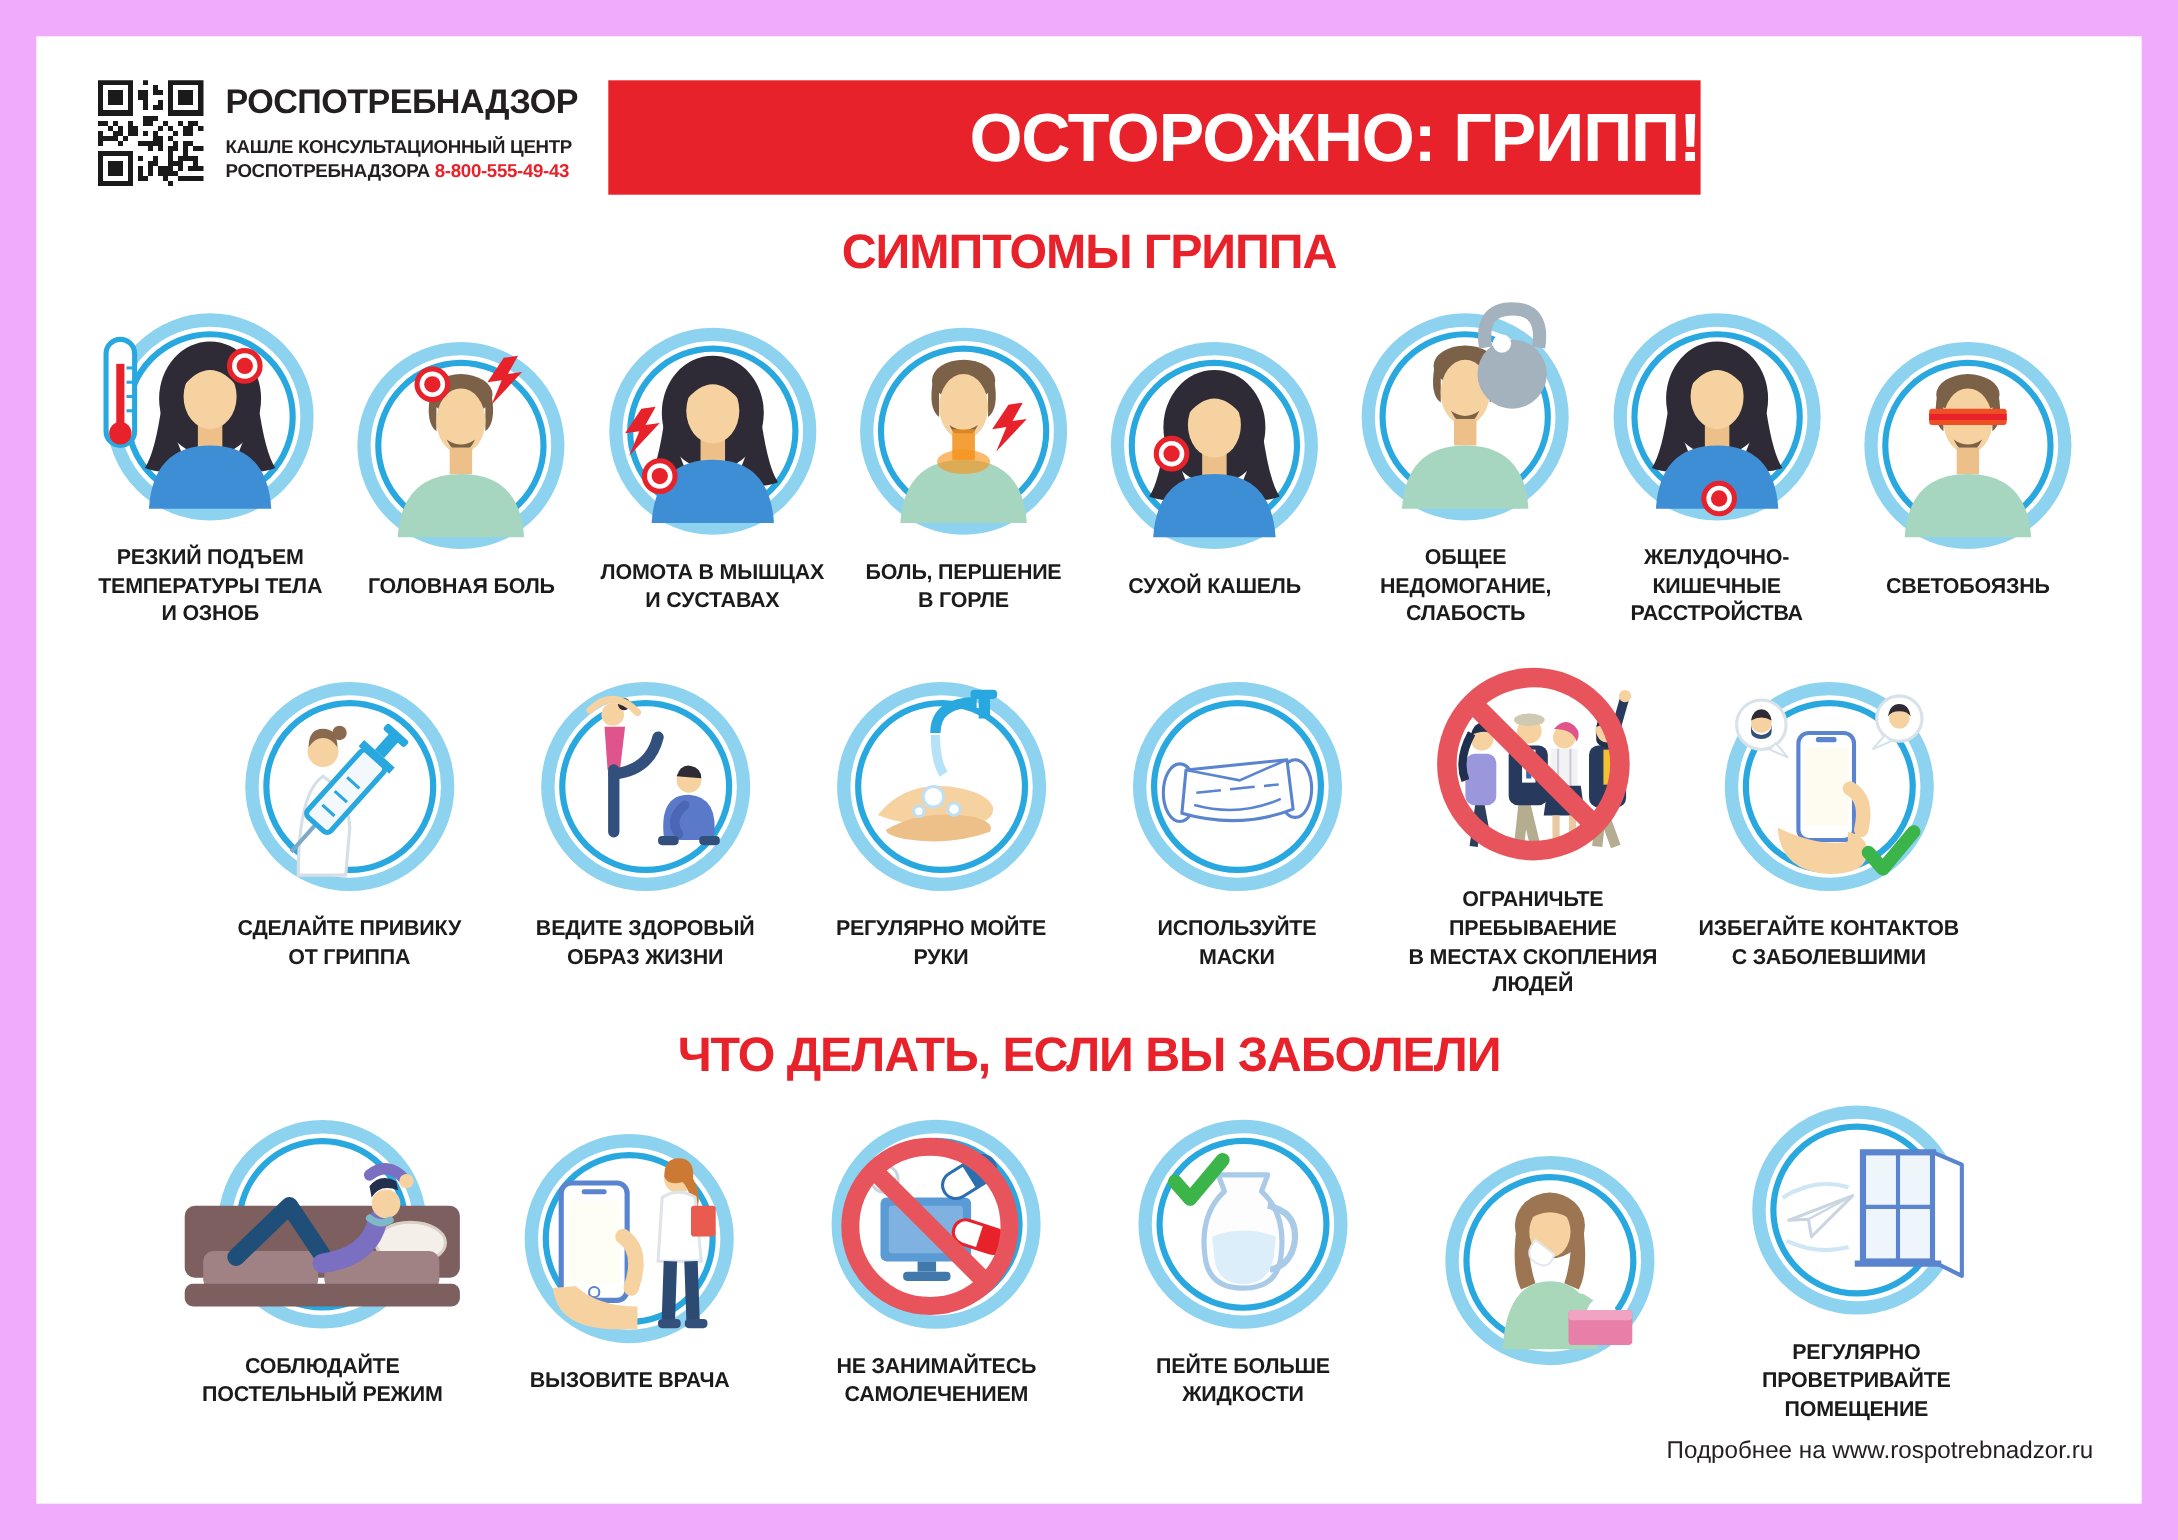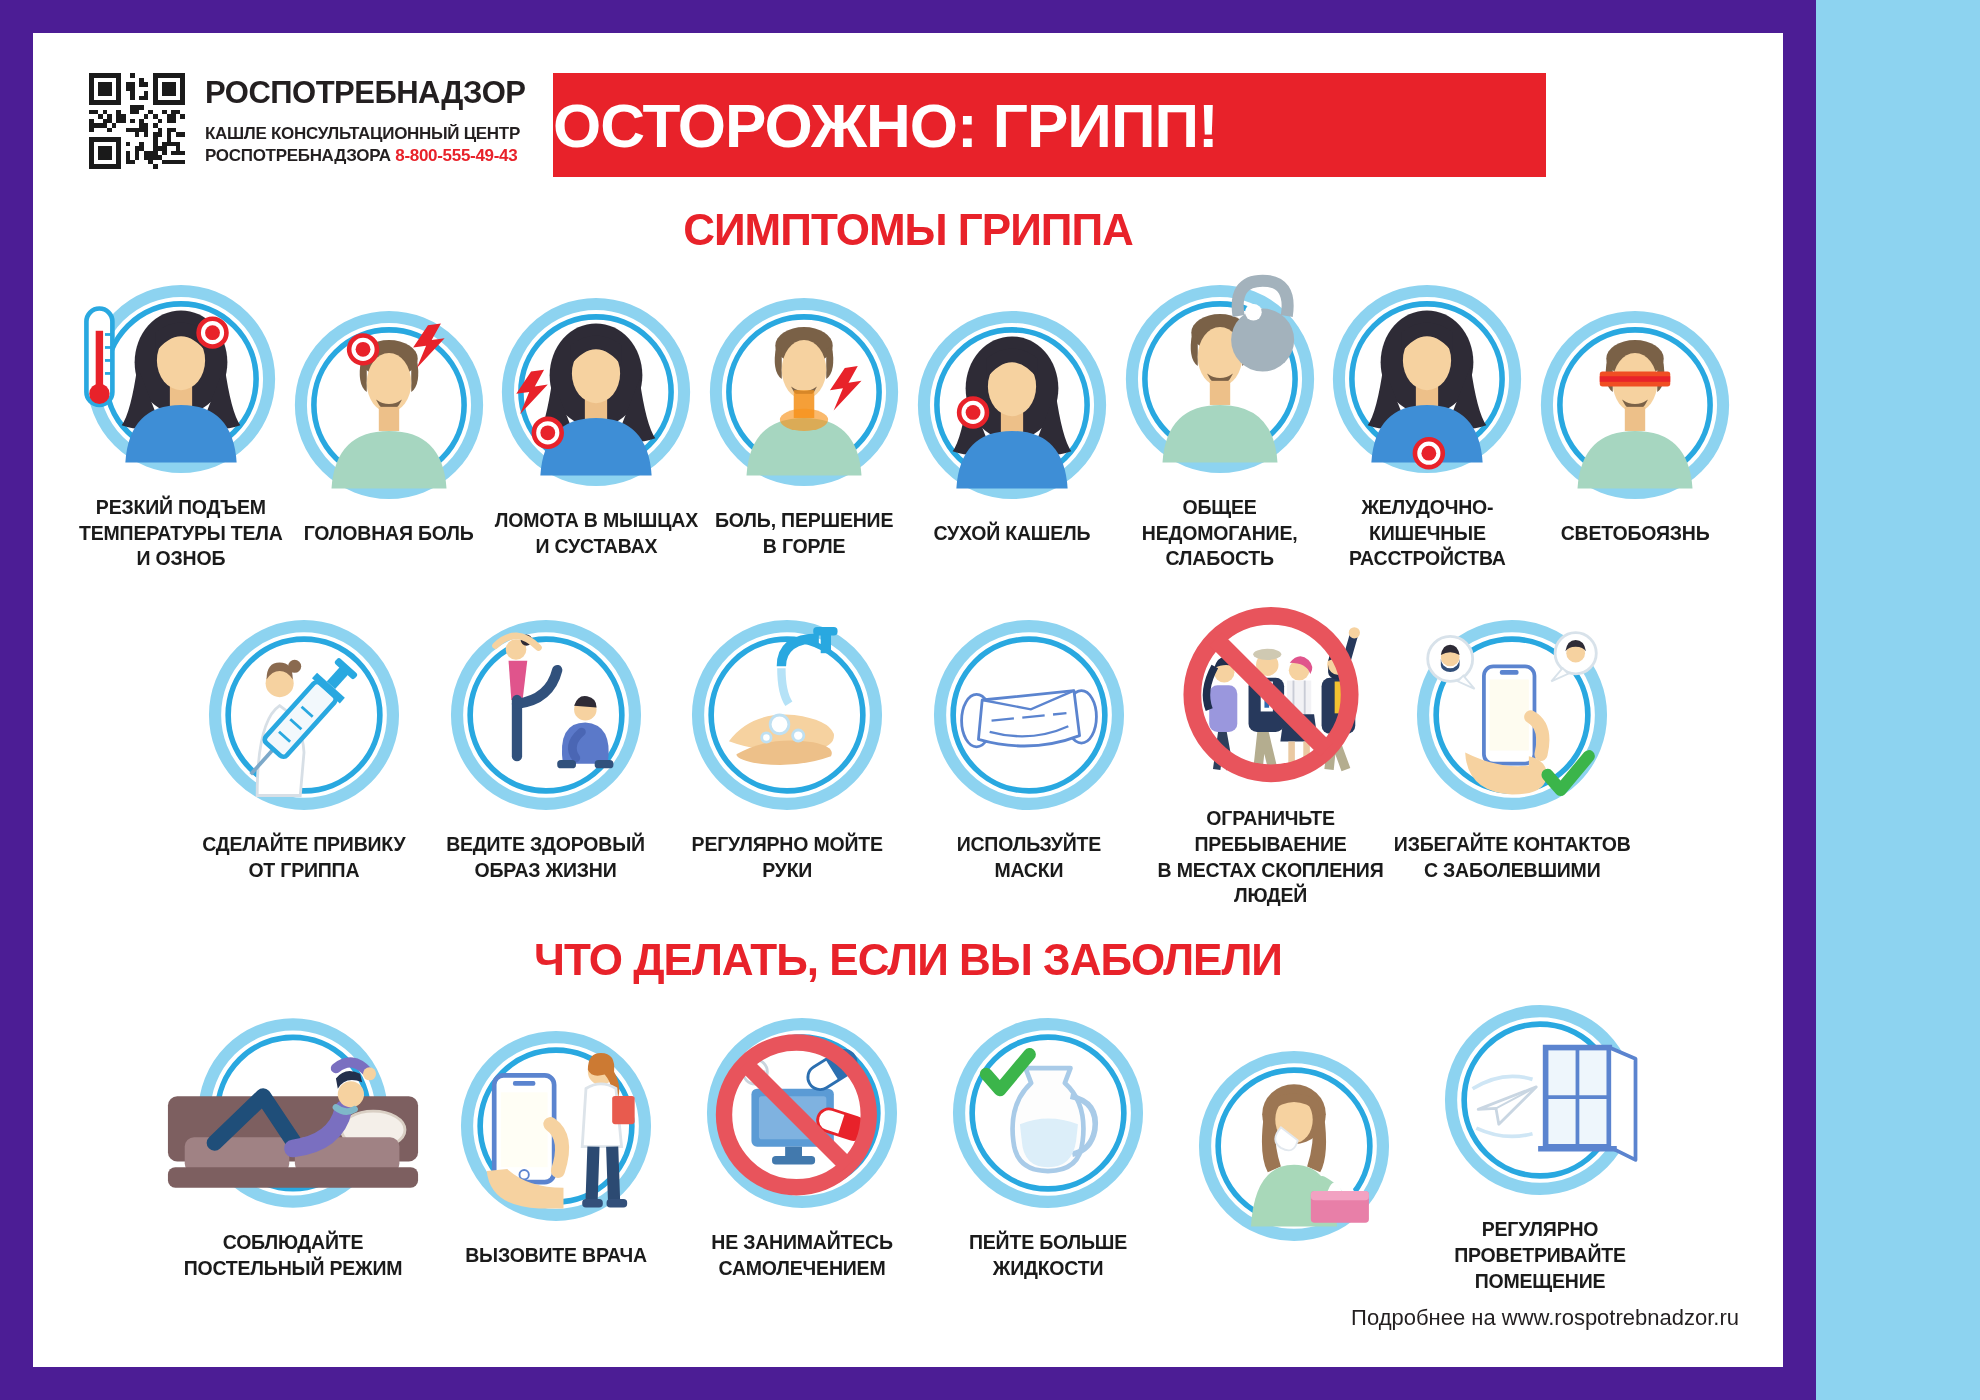--- a/index.html
+++ b/index.html
@@ -1,30 +1,30 @@
 <!DOCTYPE html>
 <html><head>
 <meta charset="utf-8">
 <style>
   html,body{margin:0;padding:0;background:#8dd3f0;}
   *{box-sizing:border-box;}
-  .page{position:relative;width:1816px;height:1400px;background:#4c1d95;
+  .page{position:relative;width:1980px;height:1400px;background:#f0abfc;
         font-family:"Liberation Sans",sans-serif;overflow:hidden;}
   .panel{position:absolute;left:33px;top:33px;right:33px;bottom:33px;background:#ffffff;}
 
   
   .header{display:flex;align-items:flex-start;padding:40px 0 0 56px;}
   .logo{display:flex;gap:20px;width:436px;flex:0 0 auto;}
   .qr{width:96px;height:96px;flex:0 0 auto;}
   .logo-text{padding-top:2px;}
   .logo-title{font-size:31px;font-weight:bold;color:#231f20;letter-spacing:-0.5px;}
   .logo-sub{margin-top:12px;font-size:17px;font-weight:bold;color:#231f20;line-height:1.3;letter-spacing:-0.3px;}
   .logo-sub .phone{color:#e8222a;white-space:nowrap;}
   .banner{margin-left:28px;width:993px;height:104px;background:#e8222a;
-          display:flex;align-items:center;justify-content:flex-start;}
+          display:flex;align-items:center;justify-content:flex-end;}
   .banner-text{color:#ffffff;font-size:62px;font-weight:bold;letter-spacing:-1px;}
 
   
   .section-title{text-align:center;color:#e8222a;font-size:44px;font-weight:bold;letter-spacing:-1px;}
   .title-symptoms{margin-top:28px;}
   .title-prevention{margin-top:14px;}
   .title-sick{margin-top:26px;}
 
   .row{display:flex;justify-content:space-between;align-items:center;}
   .row-symptoms{margin:22px 44px 0 44px;}

